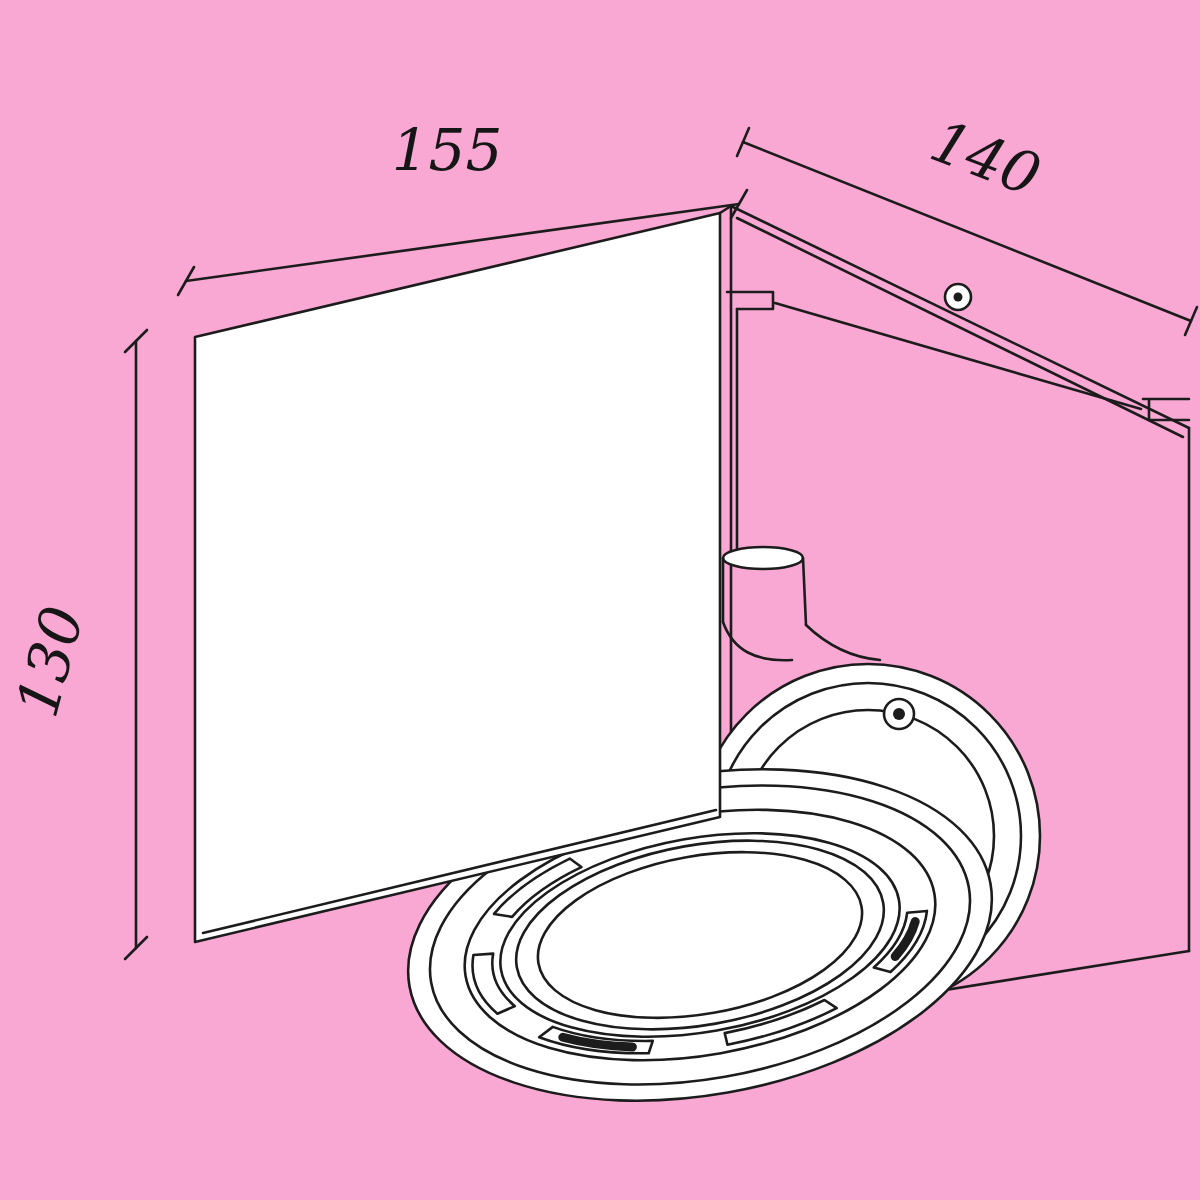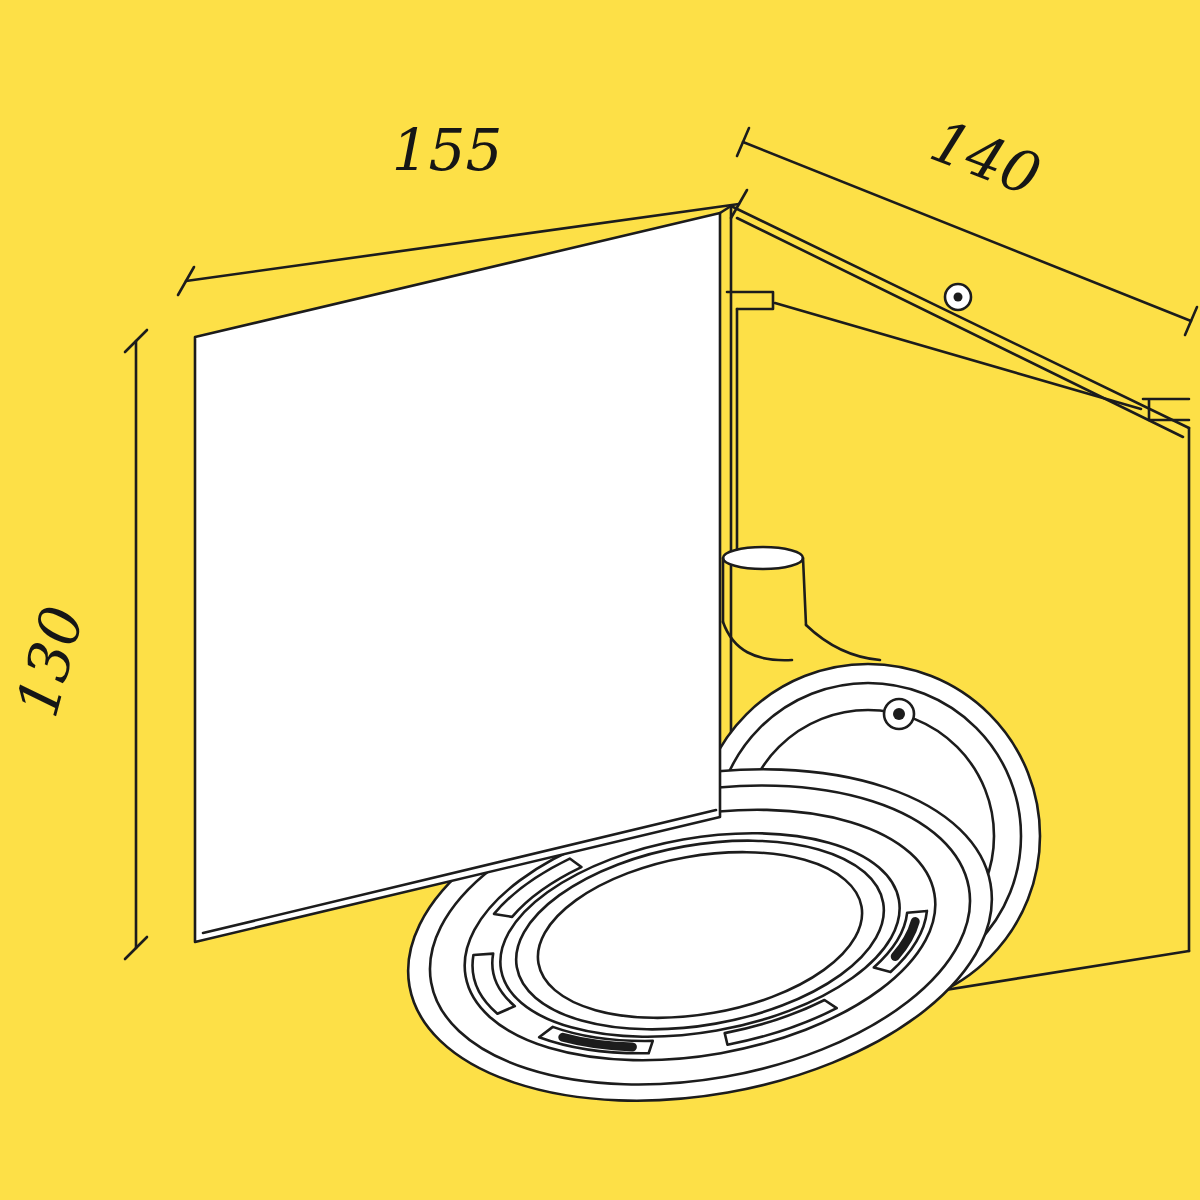--- a/index.html
+++ b/index.html
@@ -5,21 +5,21 @@
   html, body {
     margin: 0;
     padding: 0;
     background: #ffffff;
     font-family: "DejaVu Serif", serif;
   }
   .stage {
     position: relative;
     width: 1200px;
     height: 1200px;
-    background: #fde047;
+    background: #f9a8d4;
     overflow: hidden;
   }
   svg { display: block; }
   .ln {
     fill: none;
     stroke: #1c1c1c;
     stroke-width: 2.6;
     stroke-linecap: round;
     stroke-linejoin: round;
   }

